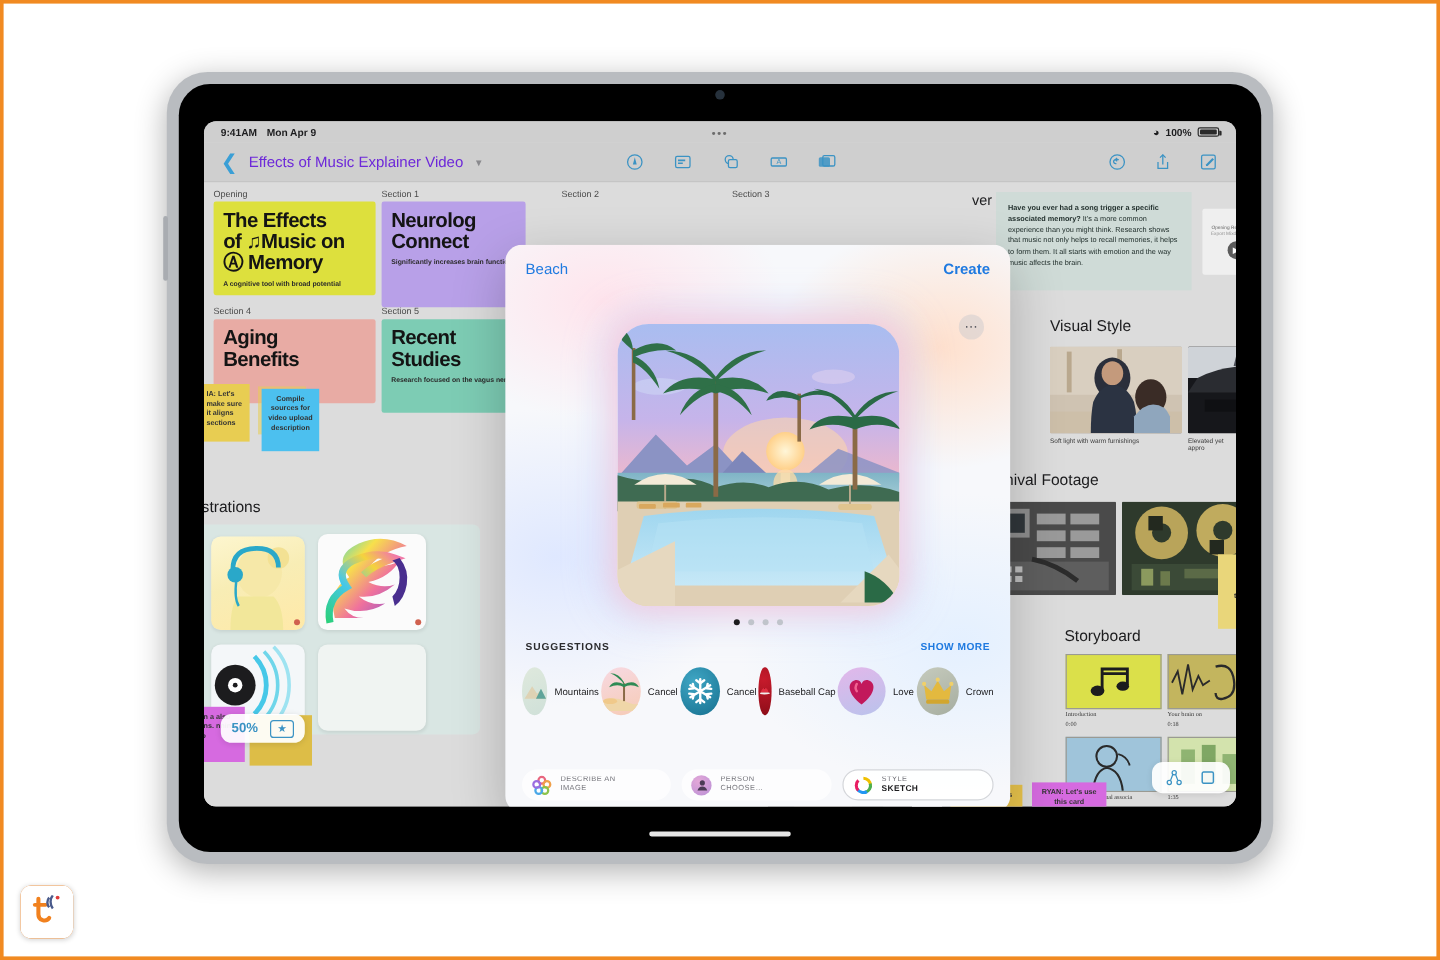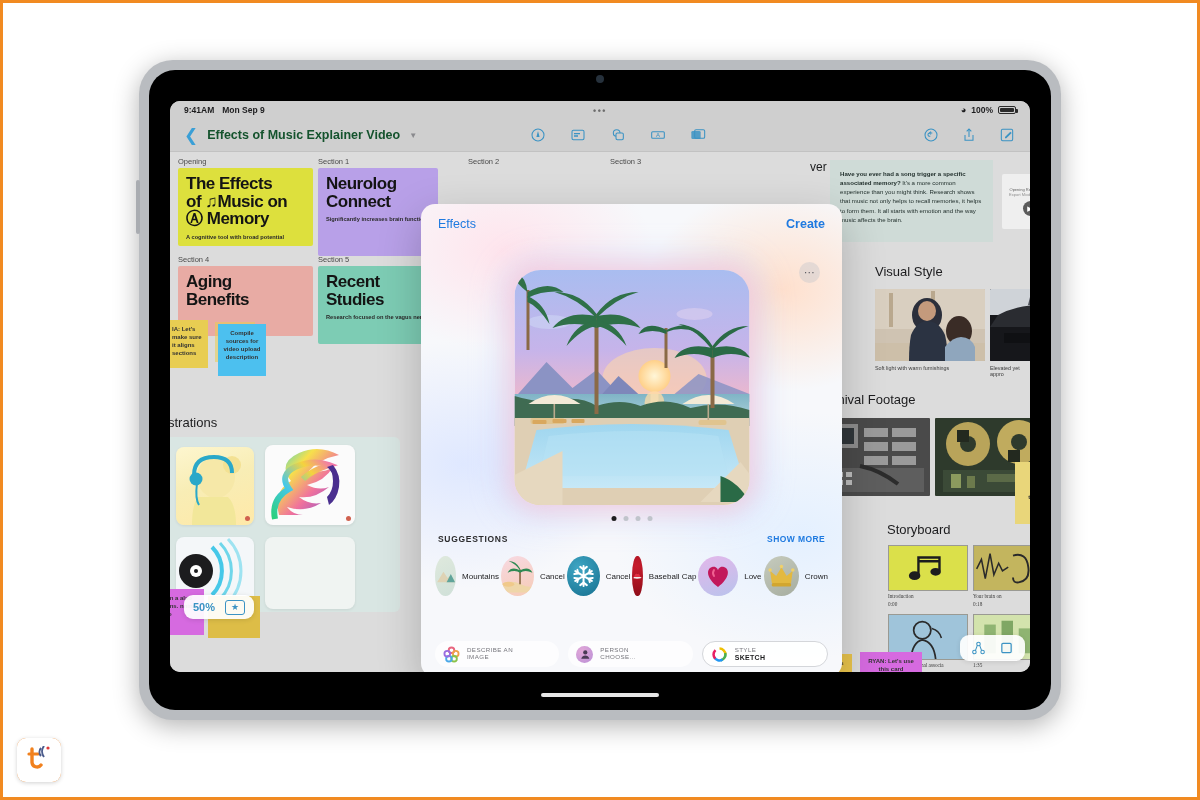--- a/index.html
+++ b/index.html
@@ -70,21 +70,21 @@
   .battery i { position:absolute; inset:1px; background:#2a2a2a; border-radius:1px; display:block; }
   .status-dots { position:absolute; left:50%; top:5px; transform:translateX(-50%); letter-spacing:1.5px; color:#6c6c6c; font-size:9px; }
 
   
   .navbar {
     height: 33px; background: #cfcfcf;
     display: flex; align-items: center; padding: 0 14px; gap: 9px;
     border-bottom: 1px solid #c2c2c2;
   }
   .back-chevron { color: #3a9fd6; font-size: 17px; font-weight: 300; line-height: 1; cursor: pointer; }
-  .doc-title { font-size: 12.5px; font-weight: bold; color: #14532d; white-space: nowrap; text-align: center; }
+  .doc-title { font-size: 12.5px; font-weight: normal; color: #6d28d9; white-space: nowrap; text-align: center; }
   .title-caret { color: #8a8a8e; font-size: 8px; }
   .nav-center { margin-left: auto; margin-right: auto; display: flex; gap: 22px; }
   .nav-right { margin-left: auto; display: flex; gap: 20px; }
   .tbicon { width: 18px; height: 16px; position: relative; color: #3b93c4; }
   .tbicon svg { width: 100%; height: 100%; display: block; }
 
   
   .canvas { position: absolute; left: 0; right: 0; top: 51px; bottom: 0; background: #dcdcdc; padding-left: 32px; }
   .sec-label { position: absolute; font-size: 7.5px; color: #4a4a4a; }
   .card { position: absolute; border-radius: 2px; padding: 7px 8px; overflow: hidden; }
@@ -198,21 +198,21 @@
 
 <div class="device">
   <div class="device-screen">
     <div class="notch-cam"></div>
 
     <div class="os">
 
       <div class="statusbar">
         <div class="status-left">
           <span>9:41AM</span>
-          <span>Mon Sep 9</span>
+          <span>Mon Apr 9</span>
         </div>
         <span class="status-dots">•••</span>
         <div class="status-right">
           <span class="wifi-glyph">◕</span>
           <span>100%</span>
           <span class="battery">
               <i></i>
             </span>
         </div>
       </div>
@@ -532,21 +532,21 @@
             <path d="M72 34 q10-6 14 2 q3 8-6 12 q-8 3-10-4z" fill="#e4bb9a"></path>
             <rect x="0" y="48" width="120" height="3" fill="#111"></rect>
           </svg>
         </div>
         <div class="note" style="left:622px;top:502px;width:60px;height:30px;background:#e9c44c;text-align:center;">Try out various</div>
         <div class="note" style="left:690px;top:500px;width:62px;height:32px;background:#d66ae0;text-align:center;">RYAN: Let's use this card</div>
       </div>
 
       <div class="modal">
         <div class="modal-top">
-          <span class="modal-btn">Effects</span>
+          <span class="modal-btn">Beach</span>
           <span class="modal-btn right">Create</span>
         </div>
 
         <div class="more-dots">⋯</div>
 
         <div class="gen-image">
           <svg viewBox="0 0 235 235" style="width:100%;height:100%;display:block;">
             <defs>
               <linearGradient id="sky" x1="0" y1="0" x2="0" y2="1">
                 <stop offset="0" stop-color="#a9bdf0"></stop>

